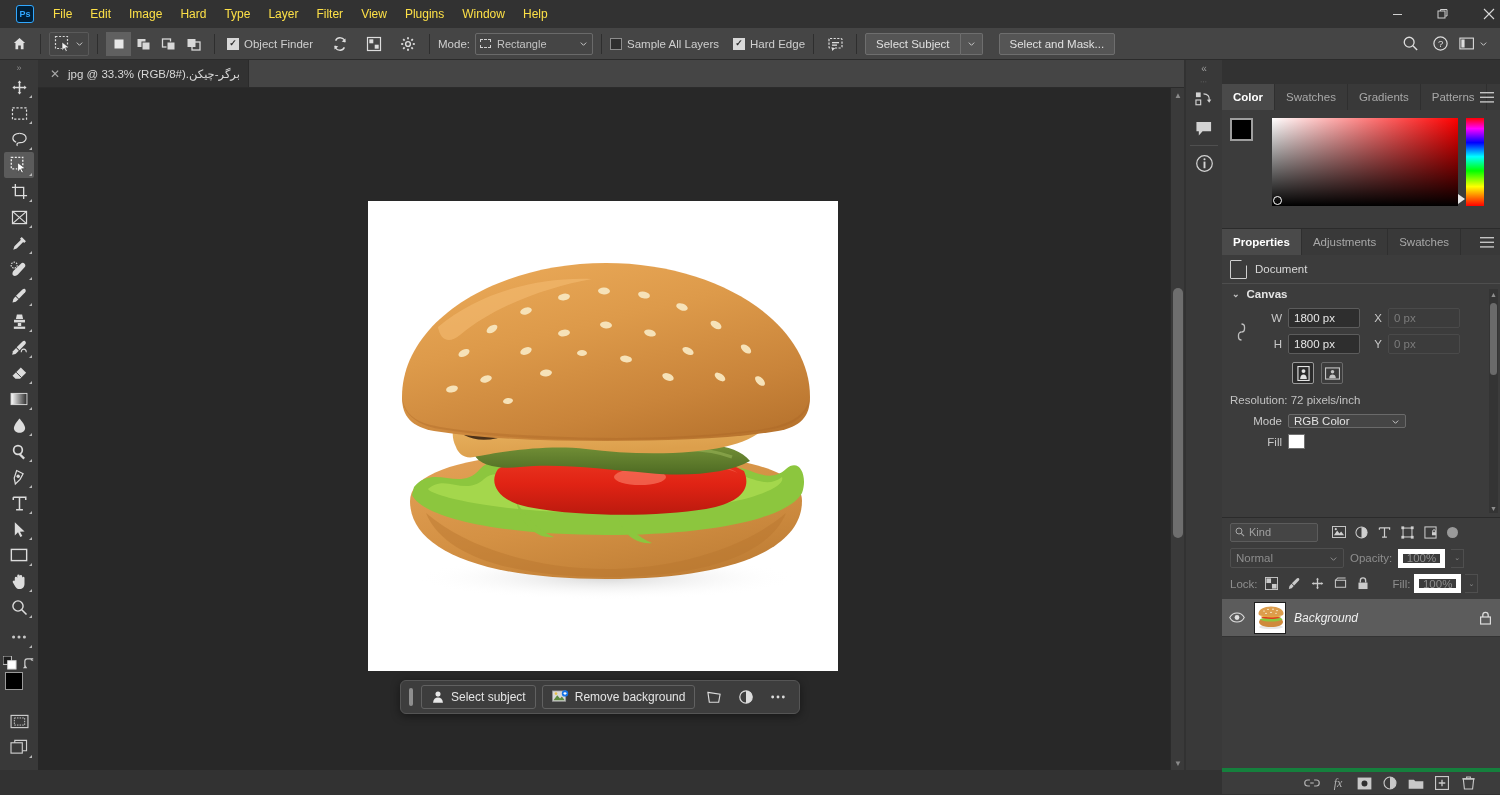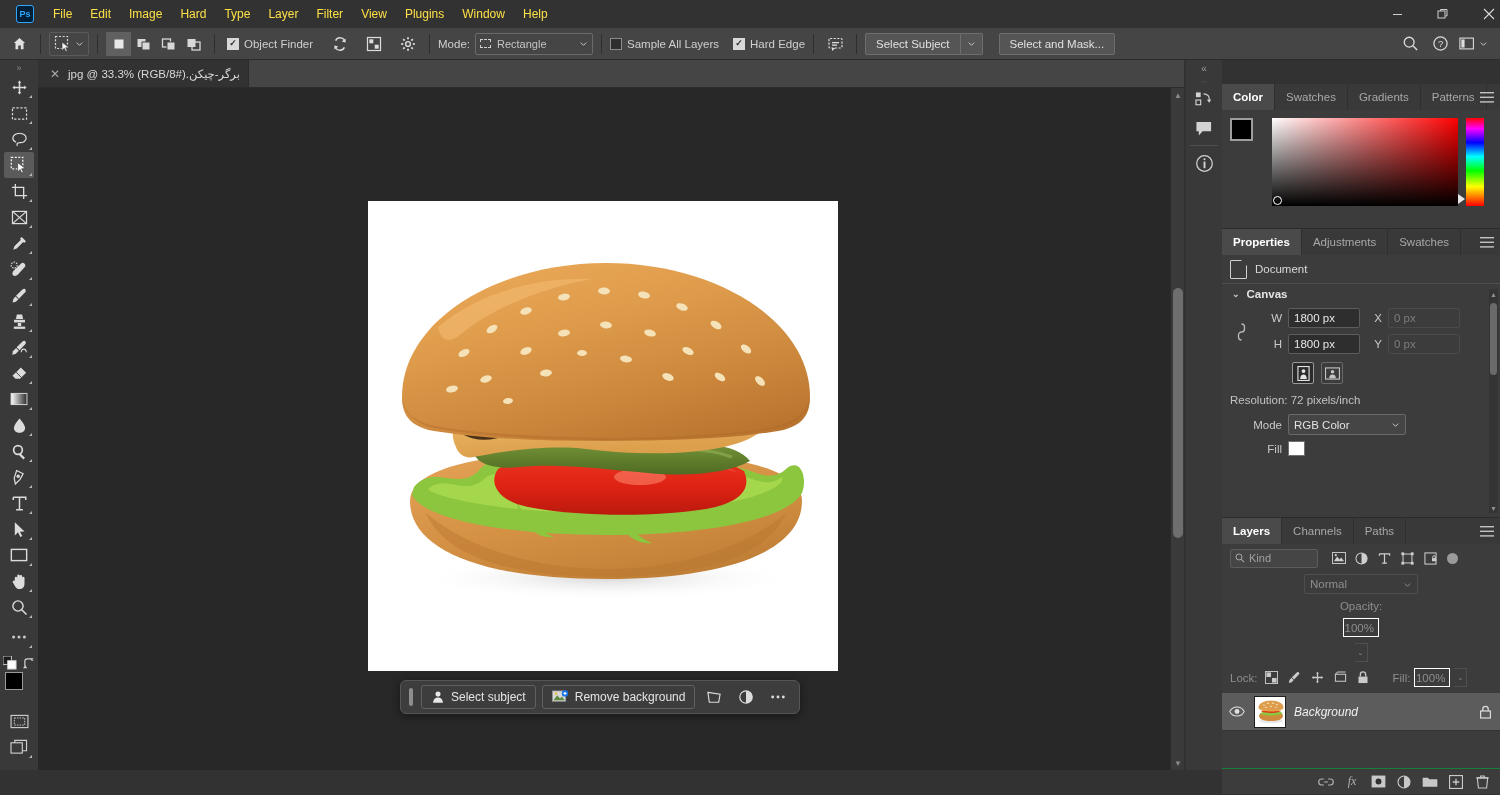--- a/index.html
+++ b/index.html
@@ -274,21 +274,21 @@
   }
   .orient-row { display: flex; gap: 7px; padding: 2px 0 8px 62px; }
   .orient-btn {
     width: 22px; height: 22px; border: 1px solid #6a6a6a; border-radius: 2px;
     background: #3c3c3c; display: flex; align-items: center; justify-content: center;
     cursor: default;
   }
   .orient-btn.active { background: #2b2b2b; border-color: #9a9a9a; }
   .res-line { font-size: 11.5px; color: #c2c2c2; padding: 2px 0 8px; }
   .select-box {
-    height: 21px; background: #454545; border: 1px solid #6a6a6a; border-radius: 2px;
+    height: 14px; background: #454545; border: 1px solid #6a6a6a; border-radius: 2px;
     display: flex; align-items: center; justify-content: space-between;
     padding: 0 5px; font-size: 11.5px; color: #e2e2e2;
   }
   .prop-scroll {
     position: absolute; right: 2px; top: 34px; width: 9px; bottom: 4px; background:#343434;
   }
   .prop-scroll .pthumb { position:absolute; left:1px; top: 14px; width: 7px; height: 72px; background:#6a6a6a; border-radius:4px;}
   .prop-scroll .parr { position:absolute; left:0; width:9px; height:10px; color:#8f8f8f; font-size:7px; display:flex;align-items:center;justify-content:center;}
 
   
@@ -302,29 +302,29 @@
     color: #a0a0a0; font-size: 11px;
   }
   .filter-icons { display: flex; align-items: center; gap: 2px; margin-left: 10px; }
   .ficon {
     width: 21px; height: 20px; display: flex; align-items: center; justify-content: center;
     color: #cfcfcf; cursor: default;
   }
   .toggle-dot {
     width: 11px; height: 11px; border-radius: 50%; background: #9a9a9a; margin-left: 4px;
   }
-  .blend-row { display: flex; align-items: center; padding: 2px 8px 4px; gap: 6px; flex-direction: column; }
+  .blend-row { display: flex; align-items: center; padding: 2px 8px 4px; gap: 6px; }
   .blend-select {
     width: 114px; height: 20px; background: #3c3c3c; border: 1px solid #4f4f4f;
     border-radius: 2px; display: flex; align-items: center; justify-content: space-between;
     padding: 0 5px; font-size: 11.5px; color: #8e8e8e;
   }
   .op-label { font-size: 11.5px; color: #8e8e8e; }
   .op-val {
-    width: 36px; height: 19px; background: #3c3c3c; border: 1px solid #ffffff;
+    width: 47px; height: 19px; background: #3c3c3c; border: 5px solid #ffffff;
     display: flex; align-items: center; justify-content: flex-end;
     padding: 0 4px; font-size: 11.5px; color: #8e8e8e;
   }
   .op-stepper { width: 13px; height: 19px; border: 1px solid #4f4f4f; border-left:none;
     display:flex;align-items:center;justify-content:center;color:#8e8e8e;font-size:7px;}
   .lock-row { display: flex; align-items: center; padding: 2px 8px 6px; gap: 4px; }
   .lock-icon {
     width: 19px; height: 18px; display: flex; align-items: center; justify-content: center;
     color: #cacaca; cursor: default;
   }
@@ -334,22 +334,22 @@
     border-bottom: 1px solid #333;
   }
   .layer-row.selected { background: #5c5c5c; }
   .eye { width: 18px; display: flex; align-items: center; justify-content: center; cursor: default; }
   .layer-thumb {
     width: 32px; height: 32px; border: 1px solid #1e1e1e; background: #fff;
     position: relative; overflow: hidden; flex-shrink: 0;
   }
   .layer-name { font-size: 12px; color: #f0f0f0; font-style: italic; flex: 1; }
   .layers-footer {
-    height: 26px; background: #3c3c3c; border-top: 1px solid #15803d;
-    display: flex; align-items: center; justify-content: flex-end; gap: 2px; padding-right: 6px;
+    height: 26px; background: #3c3c3c; border-top: 4px solid #15803d;
+    display: flex; align-items: center; justify-content: flex-end; gap: 2px; padding-right: 20px;
   }
   .lf-icon {
     width: 24px; height: 22px; display: flex; align-items: center; justify-content: center;
     color: #c8c8c8; cursor: default;
   }
 
   svg { display: block; }
 </style>
 </head>
 <body>
@@ -1027,32 +1027,20 @@
 
         <div class="prop-scroll">
           <div class="parr" style="top:0;">▲</div>
           <div class="pthumb"></div>
           <div class="parr" style="bottom:0;">▼</div>
         </div>
       </div>
     </div>
 
     <div class="panel layers-body" style="border-bottom:none;">
-      <div class="panel-tabs">
-        <div class="ptab active">Layers</div>
-        <div class="ptab">Channels</div>
-        <div class="ptab">Paths</div>
-        <div class="panel-menu">
-          <svg width="14" height="11" viewBox="0 0 14 11">
-              <rect y="0" width="14" height="1.4" fill="#c4c4c4"></rect>
-              <rect y="4.6" width="14" height="1.4" fill="#c4c4c4"></rect>
-              <rect y="9.2" width="14" height="1.4" fill="#c4c4c4"></rect>
-            </svg>
-        </div>
-      </div>
 
       <div class="filter-row">
         <div class="filter-input">
           <svg width="10" height="10" viewBox="0 0 11 11">
               <circle cx="4.4" cy="4.4" r="3.3" fill="none" stroke="#a8a8a8" stroke-width="1.1"></circle>
               <path d="M6.9 6.9 L10 10" stroke="#a8a8a8" stroke-width="1.2"></path>
             </svg>
           <span>Kind</span>
         </div>
         <div class="filter-icons">

